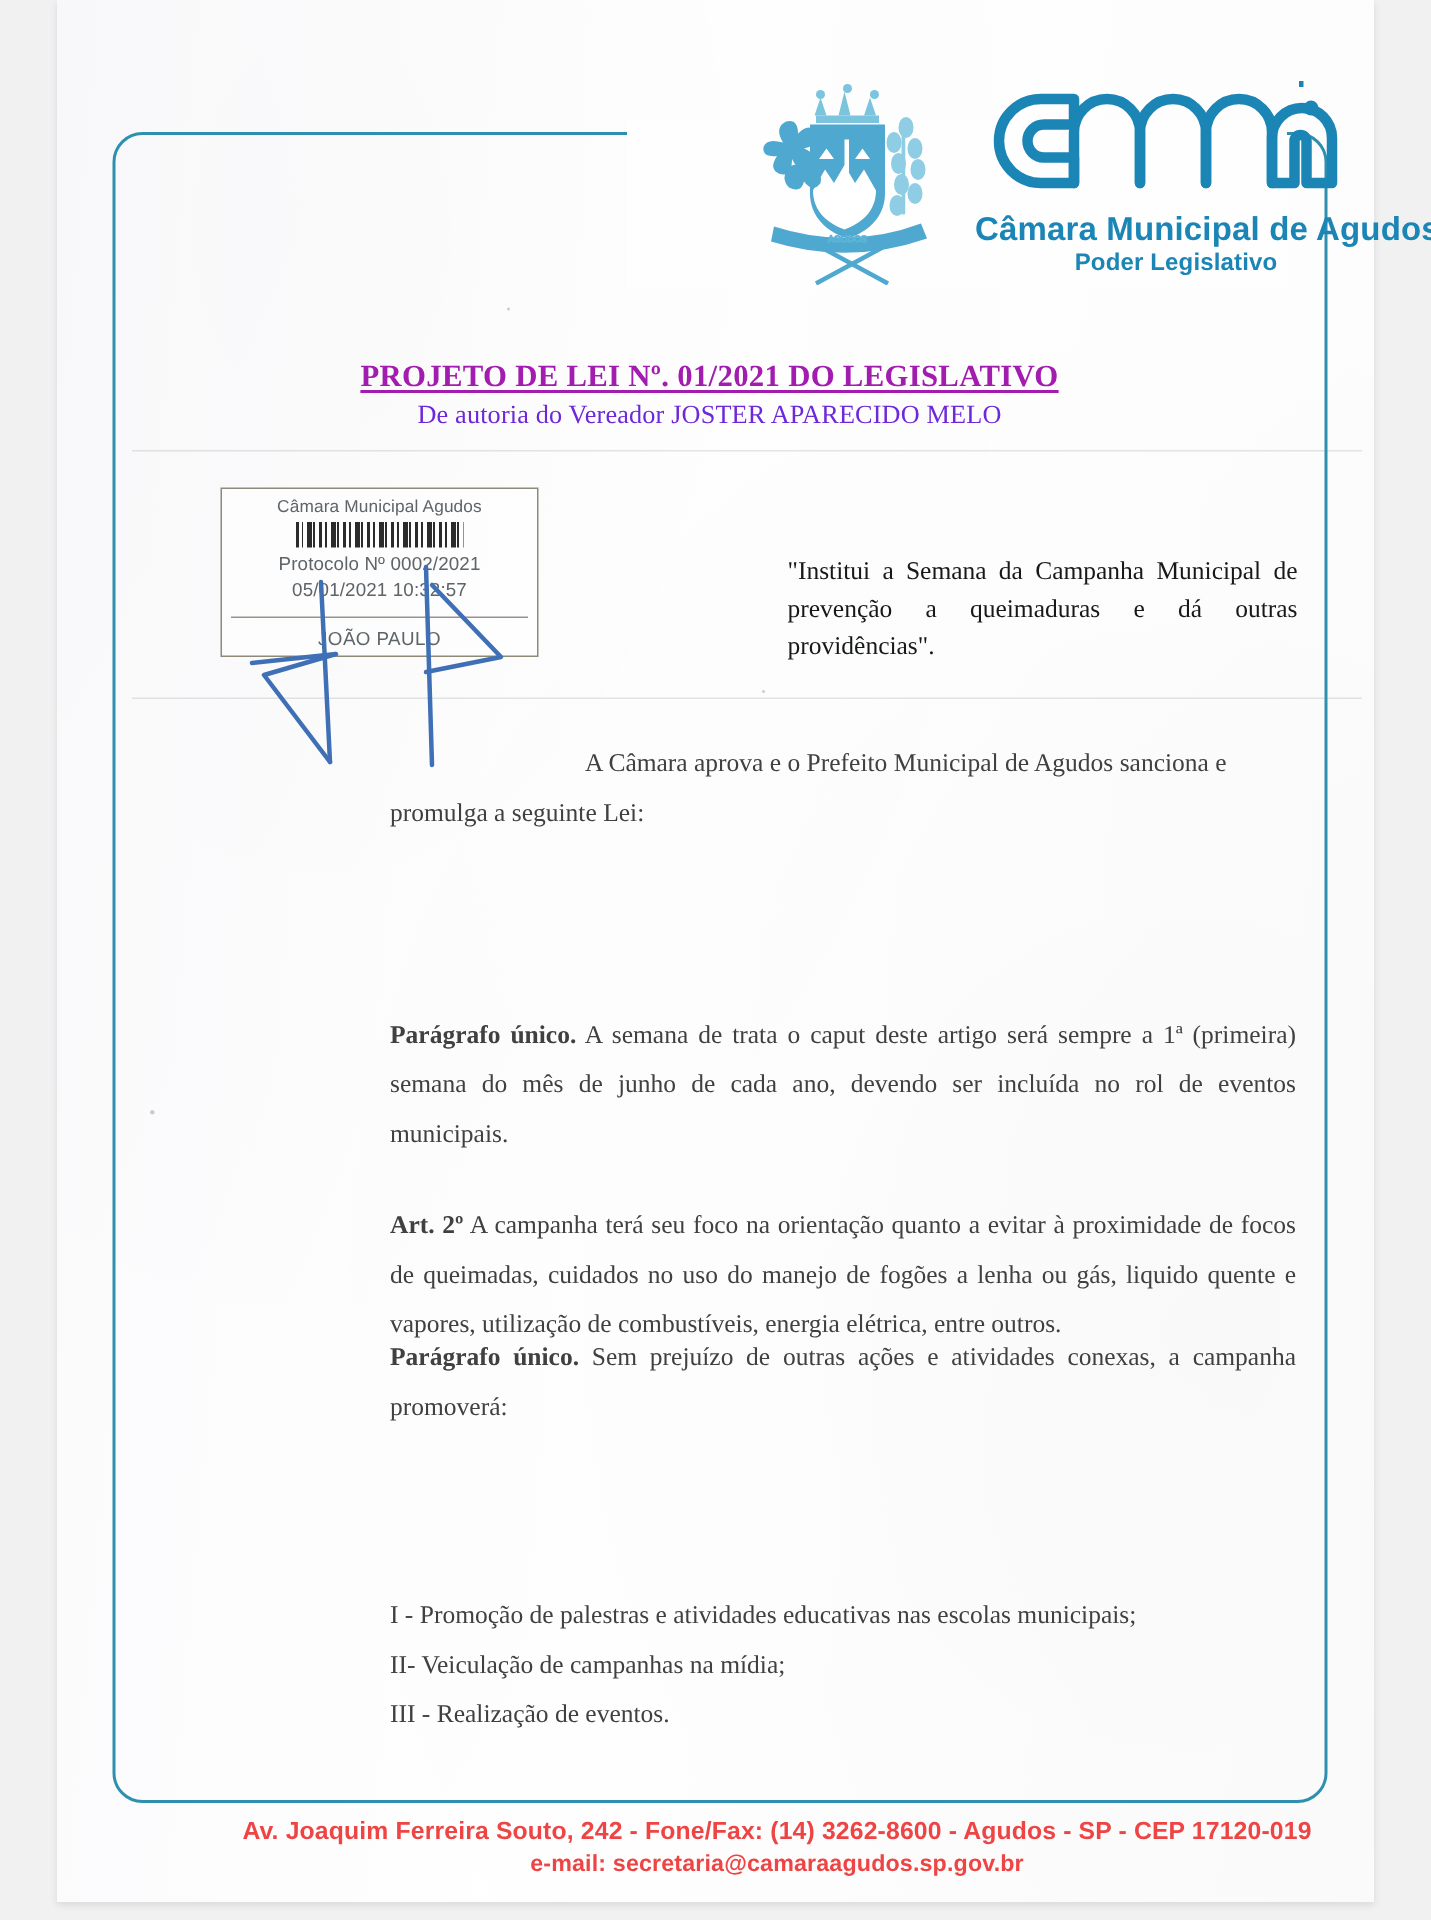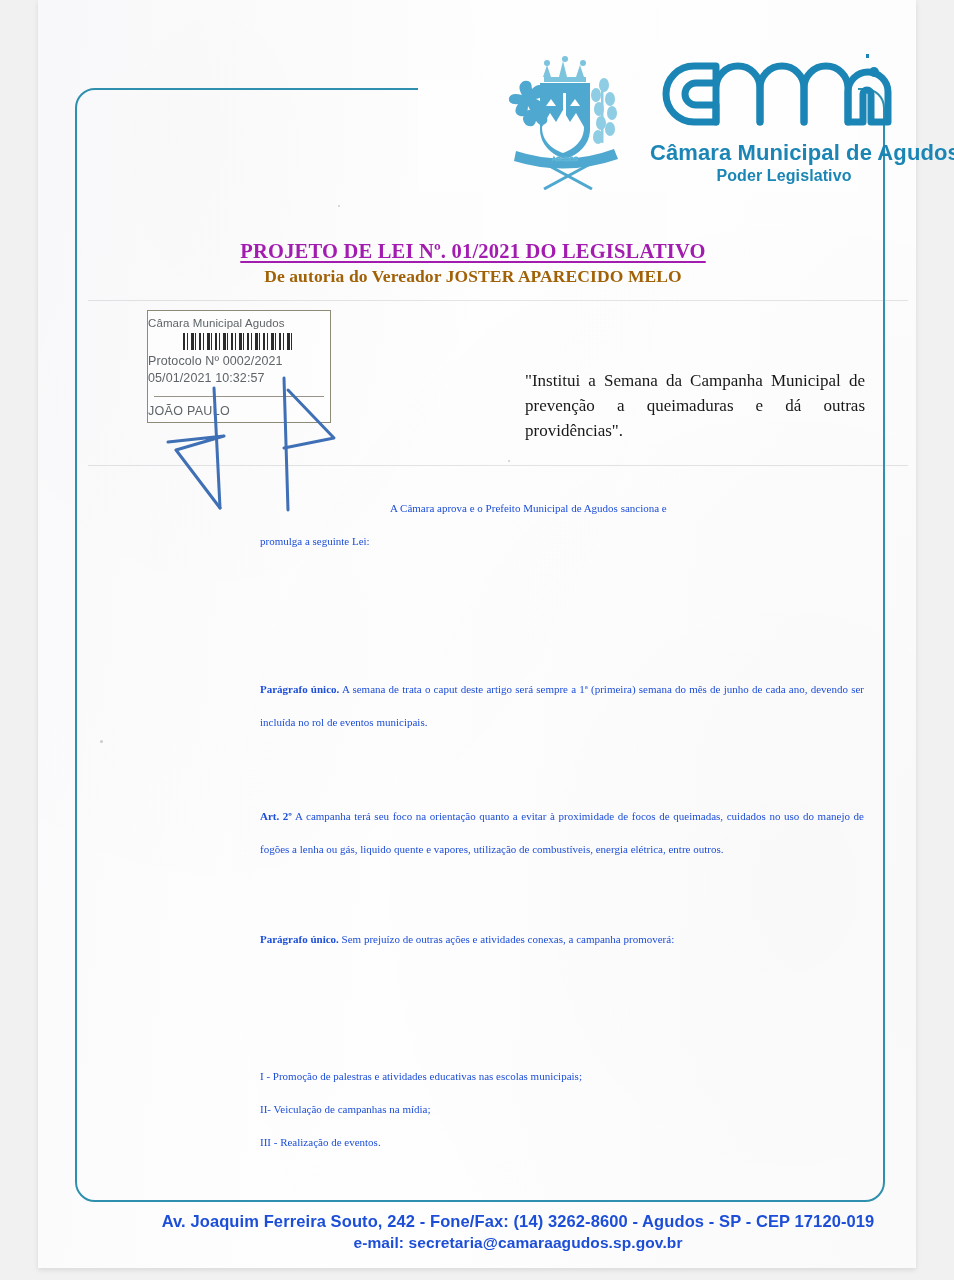--- a/index.html
+++ b/index.html
@@ -68,32 +68,33 @@
   
   .title-wrap{
     position:absolute;left:75px;top:240px;width:720px;text-align:center;
   }
   .title-1{
     font-weight:bold;font-size:20.5px;color:#a21caf;
     text-decoration:underline;text-underline-offset:3px;
     letter-spacing:.2px;white-space:nowrap;
   }
   .title-2{
-    font-weight:bold;font-size:17.5px;color:#a16207;margin-top:3px;
+    font-weight:normal;font-size:17.5px;color:#6d28d9;margin-top:3px;
     letter-spacing:.1px;white-space:nowrap;
   }
 
   
   .stamp{
-    position:absolute;left:109px;top:310px;
-    width:184px;height:113px;
+    position:absolute;left:109px;top:325px;
+    width:212px;height:113px;
     border:1.5px solid #8d8a78;
     background:rgba(255,255,255,0.55);
     font-family:"Liberation Sans", sans-serif;
     color:#5e6468;
+    text-align:center;
     box-sizing:border-box;
   }
   .stamp-title{font-size:11.5px;margin-top:6px;letter-spacing:.1px;}
   .barcode{
     width:112px;height:17px;margin:4px auto 3px auto;
     background:repeating-linear-gradient(90deg,
       #2b2b2b 0 2px, transparent 2px 4px, #2b2b2b 4px 5px, transparent 5px 8px,
       #2b2b2b 8px 11px, transparent 11px 12px, #2b2b2b 12px 13px, transparent 13px 16px);
   }
   .stamp-line{font-size:12.5px;line-height:17px;letter-spacing:.1px;}
@@ -113,32 +114,32 @@
   
   .ementa{
     position:absolute;left:487px;top:368px;width:340px;
     font-size:17px;line-height:25px;color:#17181a;
     text-align:justify;
   }
 
   
   .body-text{
     position:absolute;left:222px;width:604px;
-    font-size:11px;line-height:33px;color:#1d4ed8;
+    font-size:17px;line-height:33px;color:#404040;
     text-align:justify;
   }
   .body-text.nojust{text-align:left;margin-top:45px;}
   .indent{display:inline-block;width:130px;}
   b{font-weight:bold;}
 
   
   .footer{
     position:absolute;left:75px;top:1212px;width:810px;text-align:center;
     font-family:"Liberation Sans", sans-serif;
-    font-weight:bold;color:#1d4ed8;
+    font-weight:bold;color:#ef4444;
   }
   .footer-l1{font-size:16.5px;letter-spacing:.1px;white-space:nowrap;}
   .footer-l2{font-size:15.5px;margin-top:3px;letter-spacing:.1px;white-space:nowrap;}
 
   .speck{position:absolute;background:rgba(90,95,100,0.30);border-radius:50%;}
 </style>
 </head>
 <body>
 
 <div class="page">
@@ -250,21 +251,21 @@
 
 
   <div class="body-text" style="top:673px;">
     <b>Parágrafo único.</b><span> A semana de trata o caput deste artigo será sempre a 1ª (primeira) semana do mês de junho de cada ano, devendo ser incluída no rol de eventos municipais.</span>
   </div>
 
   <div class="body-text" style="top:800px;">
     <b>Art. 2º</b><span> A campanha terá seu foco na orientação quanto a evitar à proximidade de focos de queimadas, cuidados no uso do manejo de fogões a lenha ou gás, liquido quente e vapores, utilização de combustíveis, energia elétrica, entre outros.</span>
   </div>
 
-  <div class="body-text" style="top:923px;">
+  <div class="body-text" style="top:888px;">
     <b>Parágrafo único.</b><span>  Sem prejuízo de outras ações e atividades conexas, a campanha promoverá:</span>
   </div>
 
   <div class="body-text nojust" style="top:1015px;">
     <div>I - Promoção de palestras e atividades educativas nas escolas municipais;</div>
     <div>II- Veiculação de campanhas na mídia;</div>
     <div>III - Realização de eventos.</div>
   </div>
 
   <div class="footer">

